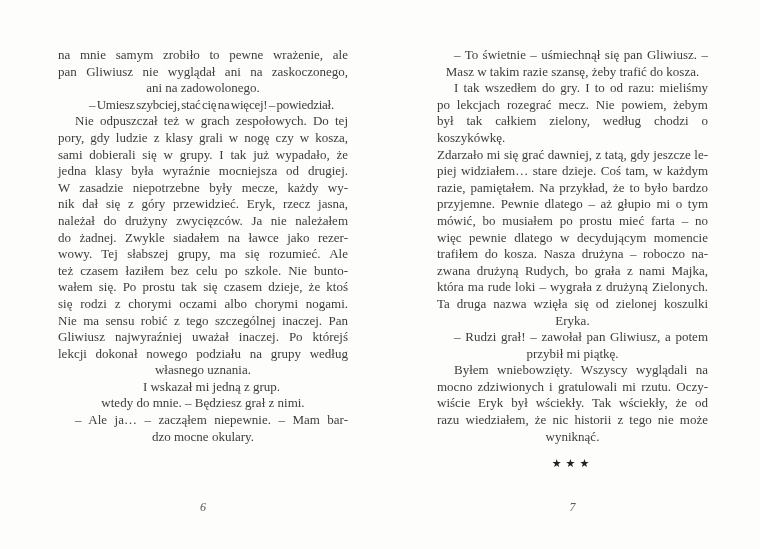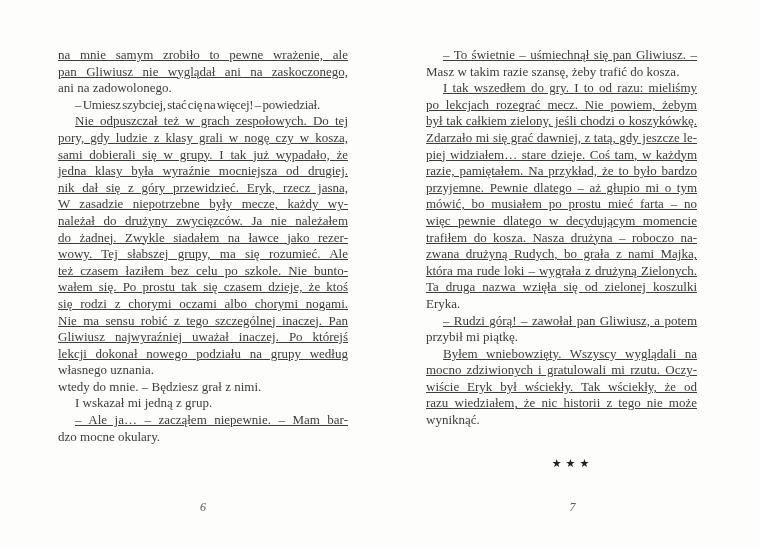--- a/index.html
+++ b/index.html
@@ -12,23 +12,23 @@
     font-family: "Liberation Serif", "DejaVu Serif", serif;
     color: #403c3a;
   }
   .page-text {
     position: absolute;
     top: 47px;
     font-size: 13px;
     line-height: 16.6px;
   }
   .page-text.left  { left: 58px;  width: 290px; }
-  .page-text.right { left: 426px; width: 271px; }
-  .line { text-align: left; }
-  .line.just { text-align: justify; text-align-last: justify; text-decoration: underline; }
+  .page-text.right { left: 437px; width: 271px; }
+  .line { text-align: center; }
+  .line.just { text-align: justify; text-align-last: justify; }
   .line.indent { text-indent: 17px; }
   .line.tight { word-spacing: -1.6px; letter-spacing: -0.25px; }
   .separator {
     position: absolute;
     top: 457px;
     left: 437px;
     width: 271px;
     text-align: center;
     font-size: 11px;
     letter-spacing: 4px;
@@ -51,55 +51,55 @@
 <div class="spread">
   <div class="page-text left" id="left-lines">
       <div class="line just">na mnie samym zrobiło to pewne wrażenie, ale</div>
       <div class="line just">pan Gliwiusz nie wyglądał ani na zaskoczonego,</div>
       <div class="line">ani na zadowolonego.</div>
       <div class="line indent tight">– Umiesz szybciej, stać cię na więcej! – powiedział.</div>
       <div class="line just indent">Nie odpuszczał też w grach zespołowych. Do tej</div>
       <div class="line just">pory, gdy ludzie z klasy grali w nogę czy w kosza,</div>
       <div class="line just">sami dobierali się w grupy. I tak już wypadało, że</div>
       <div class="line just">jedna klasy była wyraźnie mocniejsza od drugiej.</div>
+      <div class="line just">W zasadzie niepotrzebne były mecze, każdy wy-</div>
       <div class="line just">nik dał się z góry przewidzieć. Eryk, rzecz jasna,</div>
-      <div class="line just">W zasadzie niepotrzebne były mecze, każdy wy-</div>
       <div class="line just">należał do drużyny zwycięzców. Ja nie należałem</div>
       <div class="line just">do żadnej. Zwykle siadałem na ławce jako rezer-</div>
       <div class="line just">wowy. Tej słabszej grupy, ma się rozumieć. Ale</div>
       <div class="line just">też czasem łaziłem bez celu po szkole. Nie bunto-</div>
       <div class="line just">wałem się. Po prostu tak się czasem dzieje, że ktoś</div>
       <div class="line just">się rodzi z chorymi oczami albo chorymi nogami.</div>
       <div class="line just">Nie ma sensu robić z tego szczególnej inaczej. Pan</div>
       <div class="line just">Gliwiusz najwyraźniej uważał inaczej. Po którejś</div>
       <div class="line just">lekcji dokonał nowego podziału na grupy według</div>
       <div class="line">własnego uznania.</div>
+      <div class="line indent">I wskazał mi jedną z grup.</div>
       <div class="line">wtedy do mnie. – Będziesz grał z nimi.</div>
-      <div class="line indent">I wskazał mi jedną z grup.</div>
       <div class="line just indent">– Ale ja… – zacząłem niepewnie. – Mam bar-</div>
       <div class="line">dzo mocne okulary.</div>
     </div>
   <div class="page-text right" id="right-lines">
       <div class="line just indent">– To świetnie – uśmiechnął się pan Gliwiusz. –</div>
       <div class="line">Masz w takim razie szansę, żeby trafić do kosza.</div>
       <div class="line just indent">I tak wszedłem do gry. I to od razu: mieliśmy</div>
       <div class="line just">po lekcjach rozegrać mecz. Nie powiem, żebym</div>
-      <div class="line just">był tak całkiem zielony, jeśli chodzi o koszykówkę.</div>
+      <div class="line just">był tak całkiem zielony, według chodzi o koszykówkę.</div>
       <div class="line just">Zdarzało mi się grać dawniej, z tatą, gdy jeszcze le-</div>
       <div class="line just">piej widziałem… stare dzieje. Coś tam, w każdym</div>
       <div class="line just">razie, pamiętałem. Na przykład, że to było bardzo</div>
       <div class="line just">przyjemne. Pewnie dlatego – aż głupio mi o tym</div>
       <div class="line just">mówić, bo musiałem po prostu mieć farta – no</div>
       <div class="line just">więc pewnie dlatego w decydującym momencie</div>
       <div class="line just">trafiłem do kosza. Nasza drużyna – roboczo na-</div>
       <div class="line just">zwana drużyną Rudych, bo grała z nami Majka,</div>
       <div class="line just">która ma rude loki – wygrała z drużyną Zielonych.</div>
       <div class="line just">Ta druga nazwa wzięła się od zielonej koszulki</div>
       <div class="line">Eryka.</div>
-      <div class="line just indent">– Rudzi górą! – zawołał pan Gliwiusz, a potem</div>
+      <div class="line just indent">– Rudzi grał! – zawołał pan Gliwiusz, a potem</div>
       <div class="line">przybił mi piątkę.</div>
       <div class="line just indent">Byłem wniebowzięty. Wszyscy wyglądali na</div>
       <div class="line just">mocno zdziwionych i gratulowali mi rzutu. Oczy-</div>
       <div class="line just">wiście Eryk był wściekły. Tak wściekły, że od</div>
       <div class="line just">razu wiedziałem, że nic historii z tego nie może</div>
       <div class="line">wyniknąć.</div>
     </div>
   <div class="separator">★★★</div>
   <div class="page-number left-num">6</div>
   <div class="page-number right-num">7</div>

